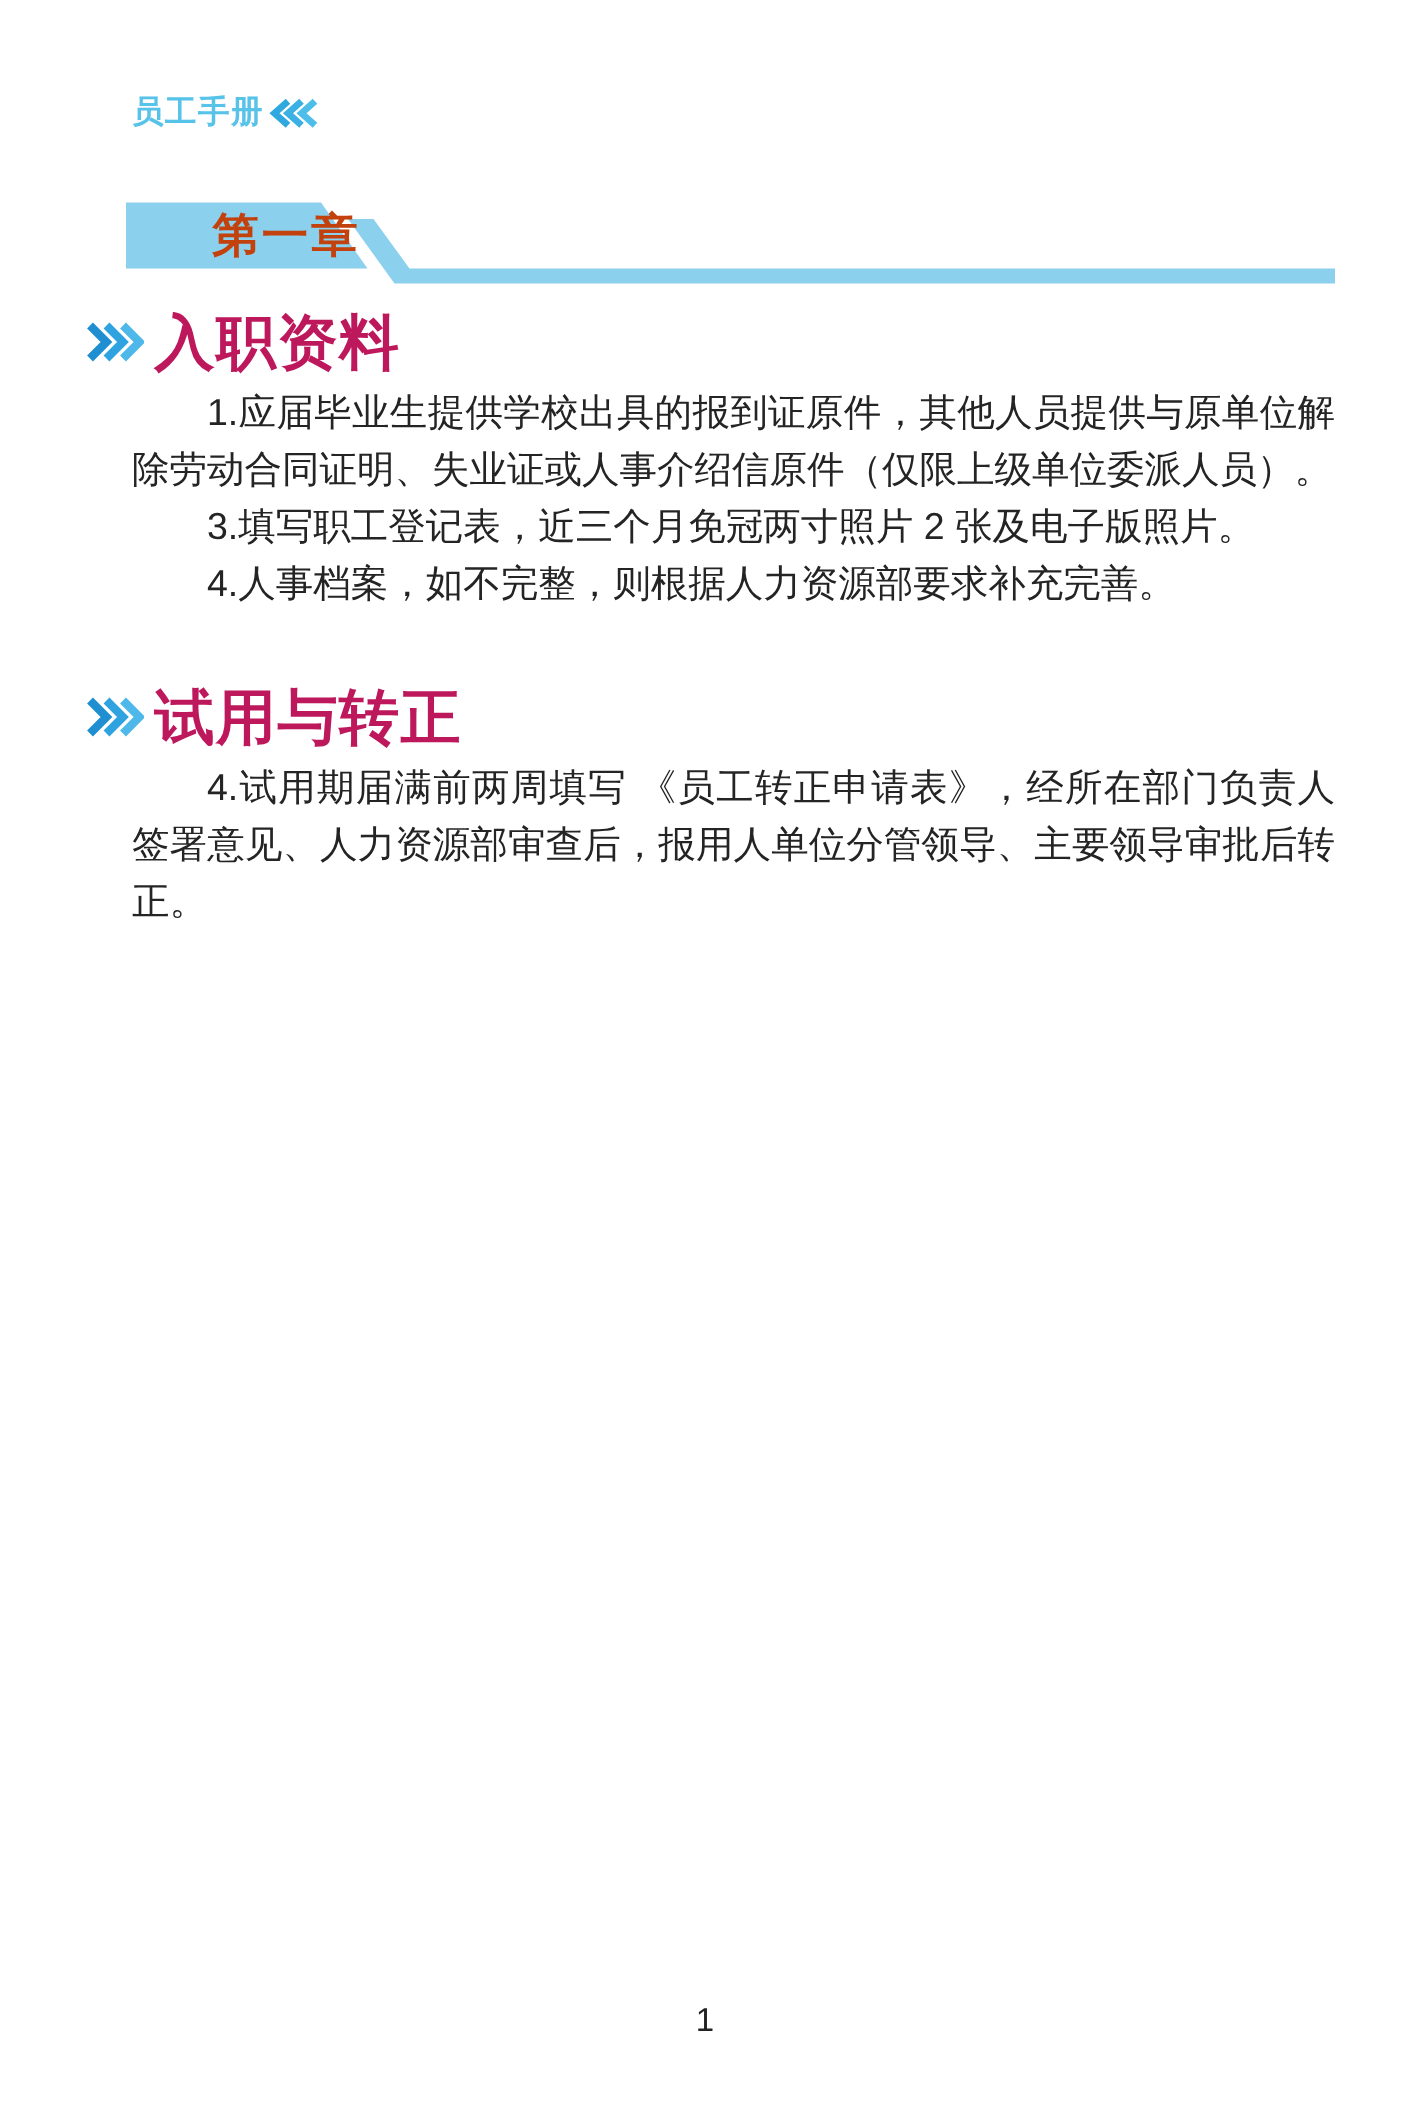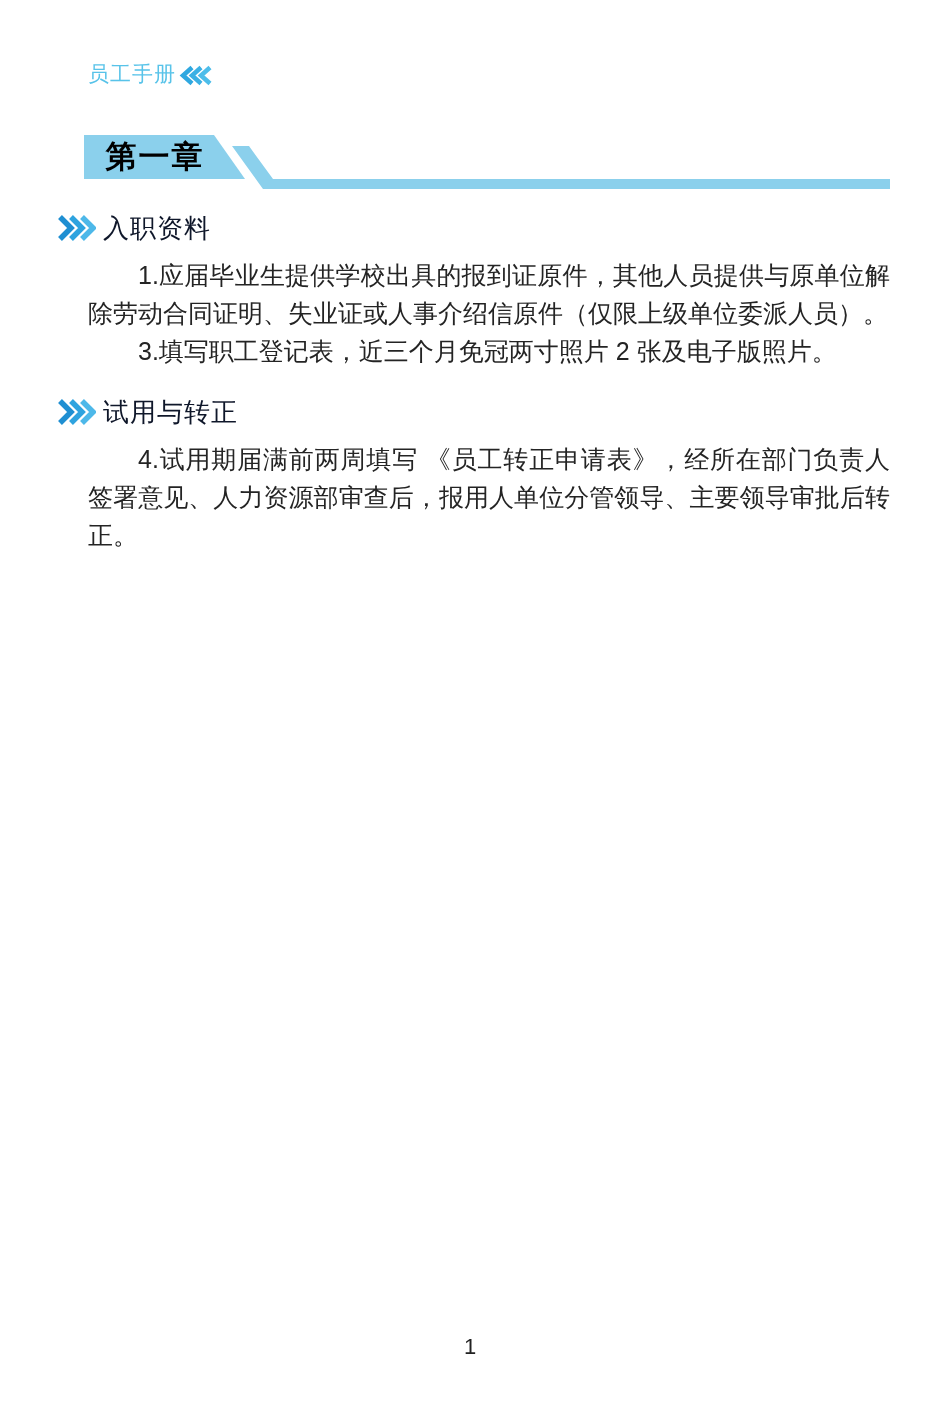--- a/index.html
+++ b/index.html
@@ -8,55 +8,55 @@
     font-family:"Liberation Sans","DejaVu Sans",sans-serif;
     -webkit-font-smoothing:antialiased;
   }
   .page{position:relative;width:940px;height:1411px;background:#fff;}
 
   
   .running-header{
     position:absolute;left:88px;top:60px;
     display:flex;align-items:center;gap:3px;
     color:var(--header-blue,#58C3E9);
-    font-size:21px;font-weight:400;letter-spacing:1px;
+    font-size:21px;font-weight:700;letter-spacing:1px;
   }
   .running-header svg{display:block;margin-top:2px;}
 
   
   .ribbon-svg{position:absolute;left:0;top:0;width:940px;height:210px;}
   .ribbon-shape{fill:var(--ribbon-light-blue,#8BD0EC);}
   .badge-text{
     position:absolute;left:84px;top:138px;width:142px;
-    text-align:center;color:#000000;
-    font-size:31px;font-weight:bold;letter-spacing:2px;line-height:38px;
+    text-align:center;color:#c2410c;
+    font-size:31px;font-weight:bold;letter-spacing:2px;line-height:38px;padding-left:36px;
   }
   .chapter-title{
     position:absolute;left:236px;top:131px;
     color:var(--title-blue,#1182C6);
     font-size:42px;font-weight:bold;letter-spacing:8px;line-height:50px;
   }
 
   
   .content{position:absolute;left:88px;top:206px;width:802px;}
   .section-heading{
     display:flex;align-items:center;gap:7px;
     height:44px;margin-left:-31px;margin-bottom:6px;
   }
   .section-heading svg{display:block;flex:0 0 auto;}
   .section-heading h2{
-    margin:0;font-size:26px;font-weight:normal;color:#0f172a;letter-spacing:1px;
+    margin:0;font-size:40px;font-weight:bold;color:#be185d;letter-spacing:1px;
   }
   .section p{
     margin:0;
     font-size:25px;line-height:38px;color:#242424;
     text-align:justify;text-align-last:left;text-indent:2em;
     word-break:break-all;
   }
-  .section-2{margin-top:20px;}
+  .section-2{margin-top:48px;}
 
   .chev{fill:none;stroke-width:5.5;stroke-linejoin:miter;}
   .chev-l{fill:none;stroke-width:4.5;stroke-linejoin:miter;}
 
   .page-number{
     position:absolute;left:0;right:0;top:1334px;
     text-align:center;font-size:22px;color:#222222;
   }
 </style>
 </head>
@@ -85,20 +85,21 @@
       <div class="section-heading">
         <svg width="39" height="28" viewBox="0 0 39 28">
           <path class="chev" d="M3,3 L14,14 L3,25" stroke="#1F8FD2"></path>
           <path class="chev" d="M14,3 L25,14 L14,25" stroke="#2EA3DF"></path>
           <path class="chev" d="M25,3 L36,14 L25,25" stroke="#4DB8E9"></path>
         </svg>
         <h2>入职资料</h2>
       </div>
       <p>1.应届毕业生提供学校出具的报到证原件，其他人员提供与原单位解除劳动合同证明、失业证或人事介绍信原件（仅限上级单位委派人员）。</p>
       <p>3.填写职工登记表，近三个月免冠两寸照片 2 张及电子版照片。</p>
+      <p>4.人事档案，如不完整，则根据人力资源部要求补充完善。</p>
     </div>
 
     <div class="section section-2">
       <div class="section-heading">
         <svg width="39" height="28" viewBox="0 0 39 28">
           <path class="chev" d="M3,3 L14,14 L3,25" stroke="#1F8FD2"></path>
           <path class="chev" d="M14,3 L25,14 L14,25" stroke="#2EA3DF"></path>
           <path class="chev" d="M25,3 L36,14 L25,25" stroke="#4DB8E9"></path>
         </svg>
         <h2>试用与转正</h2>

